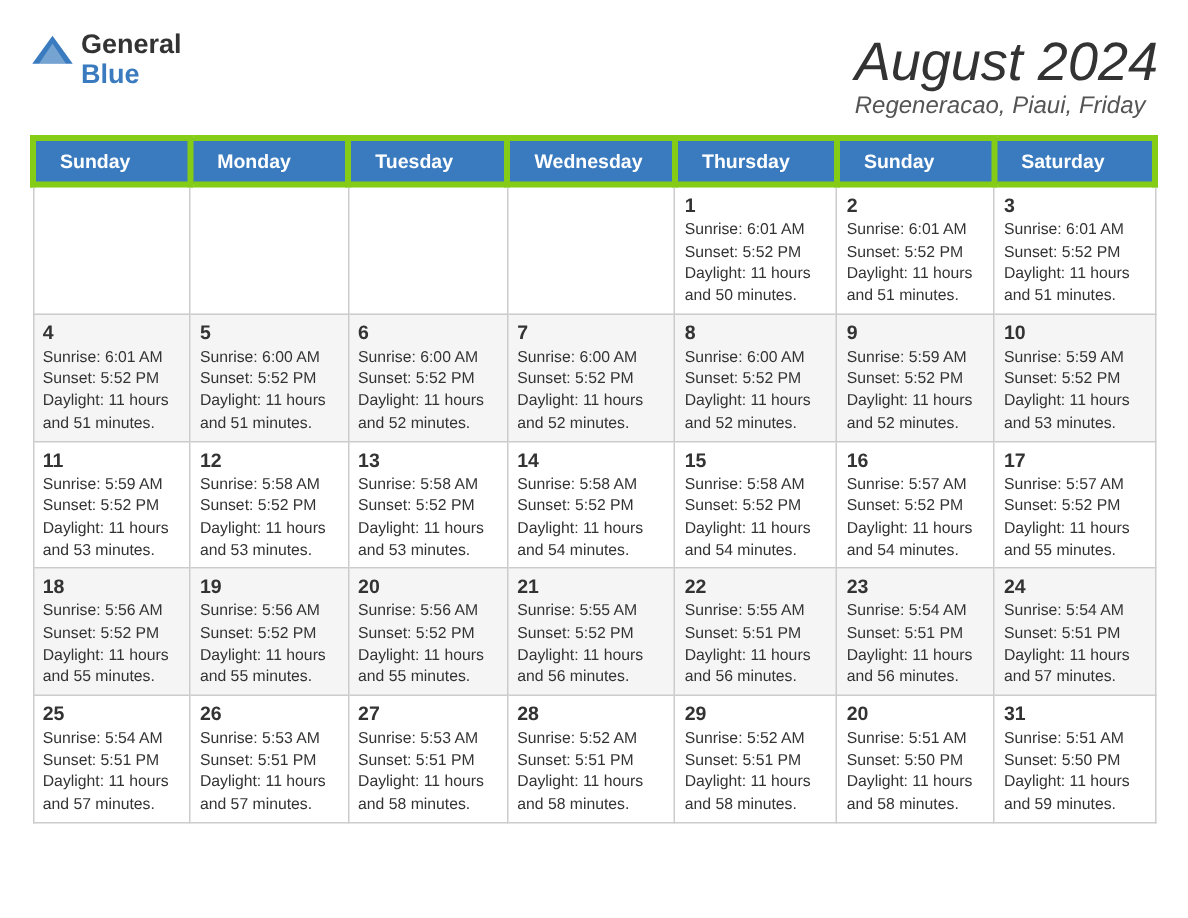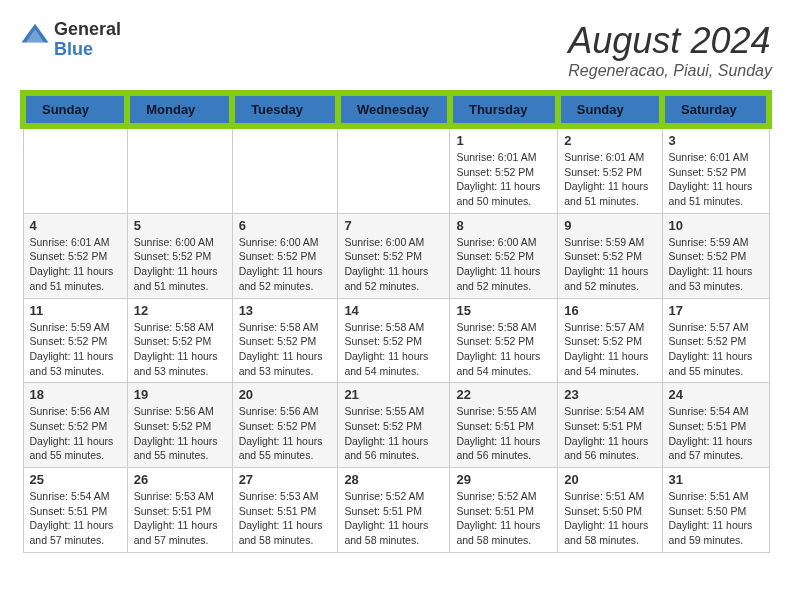--- a/index.html
+++ b/index.html
@@ -47,26 +47,26 @@
       font-size: 16px;
       color: #555;
     }
     table {
       width: 100%;
       border-collapse: collapse;
       font-size: 11px;
     }
     thead tr th {
       background-color: #3a7bbf;
-      color: #0f172a;
+      color: #ffffff;
       text-align: left;
       padding: 6px 16px;
       font-size: 13px;
       font-weight: bold;
-      border: 6px solid #84cc16;
+      border: 4px solid #84cc16;
     }
     tbody tr td {
       border: 1px solid #ccc;
       vertical-align: top;
       padding: 4px 6px;
       height: 80px;
       width: 113px;
       background: #fff;
     }
     tbody tr:nth-child(even) td {
@@ -97,21 +97,21 @@
       <polygon points="20,5 38,30 2,30" fill="#3a7bbf"></polygon>
       <polygon points="20,12 32,30 8,30" fill="#fff" opacity="0.3"></polygon>
     </svg>
     <div class="logo-text">
       <span class="logo-general">General</span>
       <span class="logo-blue">Blue</span>
     </div>
   </div>
   <div class="title-block">
     <div class="month-year">August 2024</div>
-    <div class="location">Regeneracao, Piaui, Sunday</div>
+    <div class="location">Regeneracao, Piaui, Friday</div>
   </div>
 </div>
 
 <table>
   <thead>
     <tr>
     <th>Sunday</th>
         <th>Monday</th>
         <th>Tuesday</th>
         <th>Wednesday</th>

